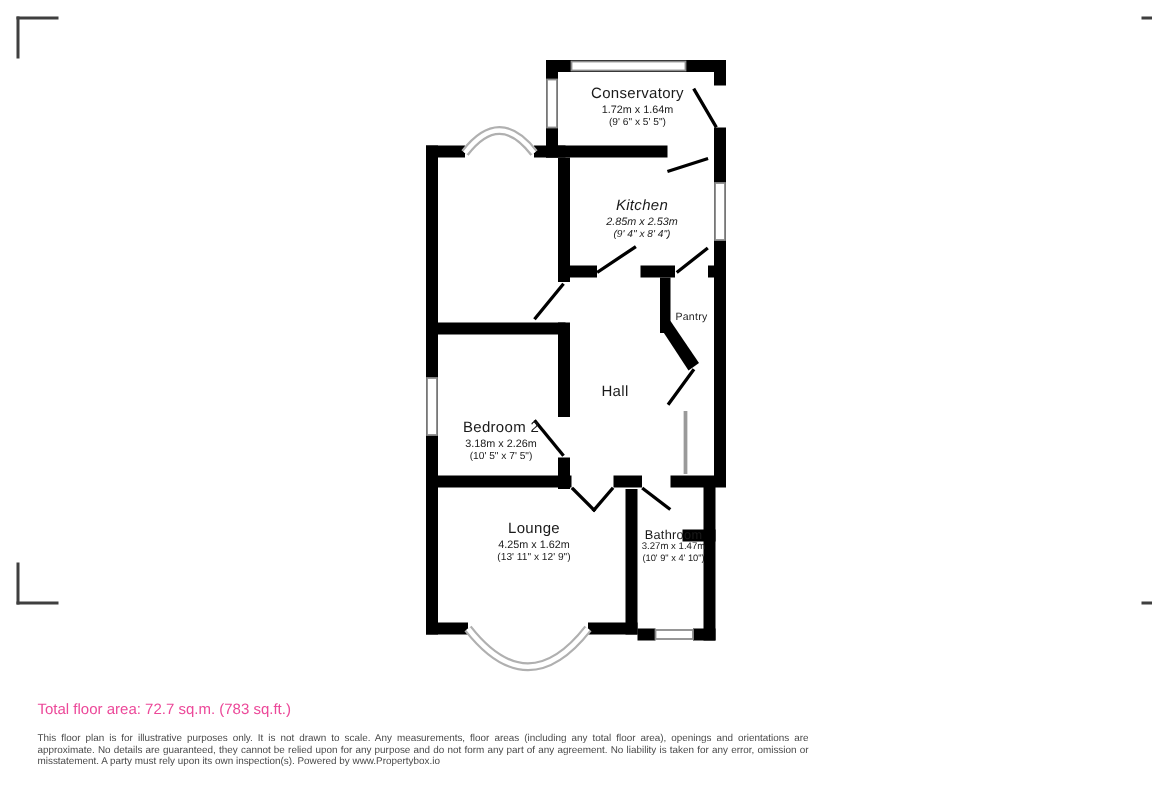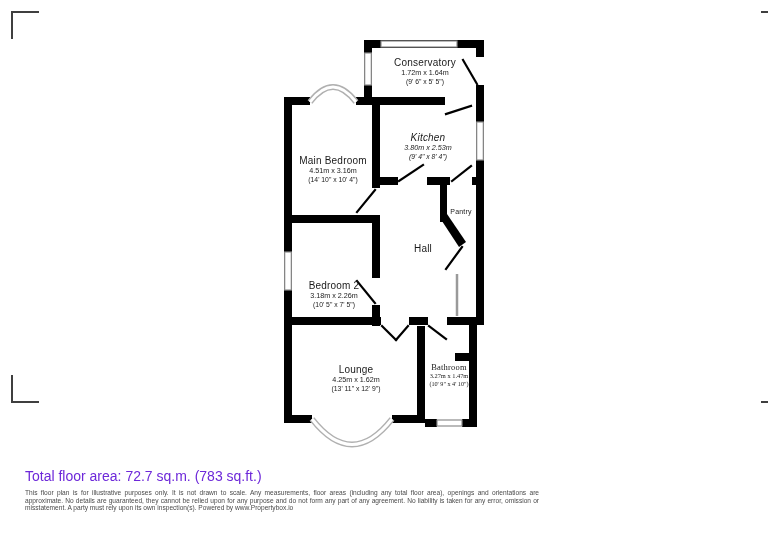--- a/index.html
+++ b/index.html
@@ -21,21 +21,21 @@
               white-space:nowrap;line-height:1;}
   .room-label .name{font-size:10px;line-height:11px;letter-spacing:.2px;}
   .room-label .metric{font-size:7.2px;line-height:9px;}
   .room-label .imperial{font-size:6.8px;line-height:9px;}
   .room-label.small .name{font-size:8.5px;line-height:10px;}
   .room-label.small .metric{font-size:6.4px;line-height:8px;}
   .room-label.small .imperial{font-size:6.2px;line-height:8px;}
   .room-label.tiny .name{font-size:7px;line-height:8px;}
 
   
-  .total-area{position:absolute;left:25px;top:468px;font-size:14px;color:#6d28d9;}
+  .total-area{position:absolute;left:25px;top:468px;font-size:10px;color:#ec4899;}
   .disclaimer{position:absolute;left:25px;top:489px;width:514px;
               font-size:6.6px;line-height:7.7px;color:#4a4a4a;text-align:justify;}
 </style>
 </head>
 <body>
 
 <div class="canvas">
 
   <div class="corner tl"></div>
   <div class="corner tr"></div>
@@ -124,51 +124,46 @@
   </svg>
 
   <div class="room-label" style="left:425px;top:57px;">
     <div class="name">Conservatory</div>
     <div class="metric">1.72m x 1.64m</div>
     <div class="imperial">(9' 6" x 5' 5")</div>
   </div>
 
   <div class="room-label" style="left:428px;top:132px;font-style:italic;">
     <div class="name">Kitchen</div>
-    <div class="metric">3.80m x 2.53m</div>
+    <div class="metric">2.85m x 2.53m</div>
     <div class="imperial">(9' 4" x 8' 4")</div>
   </div>
 
-  <div class="room-label" style="left:333px;top:155px;">
-    <div class="name">Main Bedroom</div>
-    <div class="metric">4.51m x 3.16m</div>
-    <div class="imperial">(14' 10" x 10' 4")</div>
-  </div>
 
   <div class="room-label tiny" style="left:461px;top:208px;">
     <div class="name">Pantry</div>
   </div>
 
-  <div class="room-label" style="left:410px;top:243px;margin-left:13px;">
+  <div class="room-label" style="left:410px;top:256px;">
     <div class="name">Hall</div>
   </div>
 
   <div class="room-label" style="left:334px;top:280px;">
     <div class="name">Bedroom 2</div>
     <div class="metric">3.18m x 2.26m</div>
     <div class="imperial">(10' 5" x 7' 5")</div>
   </div>
 
-  <div class="room-label" style="left:356px;top:364px;">
+  <div class="room-label" style="left:356px;top:347px;">
     <div class="name">Lounge</div>
     <div class="metric">4.25m x 1.62m</div>
     <div class="imperial">(13' 11" x 12' 9")</div>
   </div>
 
-  <div class="room-label small" style="left:449px;top:362px;font-family:Liberation Serif, serif;">
+  <div class="room-label small" style="left:449px;top:351px;">
     <div class="name">Bathroom</div>
     <div class="metric">3.27m x 1.47m</div>
     <div class="imperial">(10' 9" x 4' 10")</div>
   </div>
 
   <div class="total-area">Total floor area: 72.7 sq.m. (783 sq.ft.)</div>
   <div class="disclaimer">This floor plan is for illustrative purposes only. It is not drawn to scale. Any measurements, floor areas (including any total floor area), openings and orientations are approximate. No details are guaranteed, they cannot be relied upon for any purpose and do not form any part of any agreement. No liability is taken for any error, omission or misstatement. A party must rely upon its own inspection(s). Powered by www.Propertybox.io</div>
 
 </div>
 

